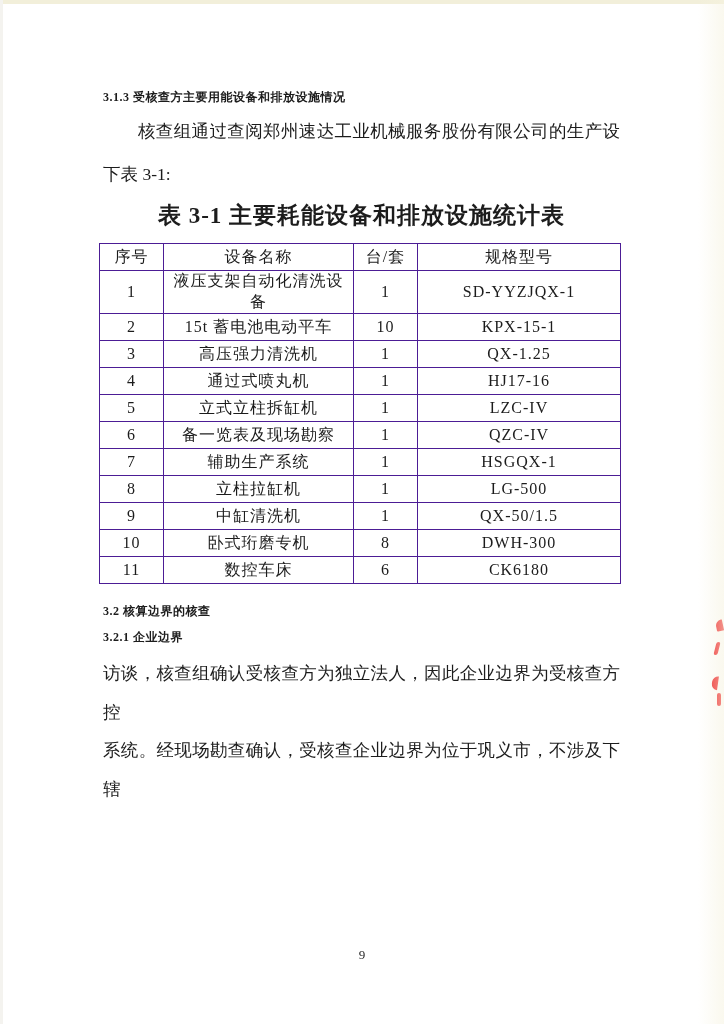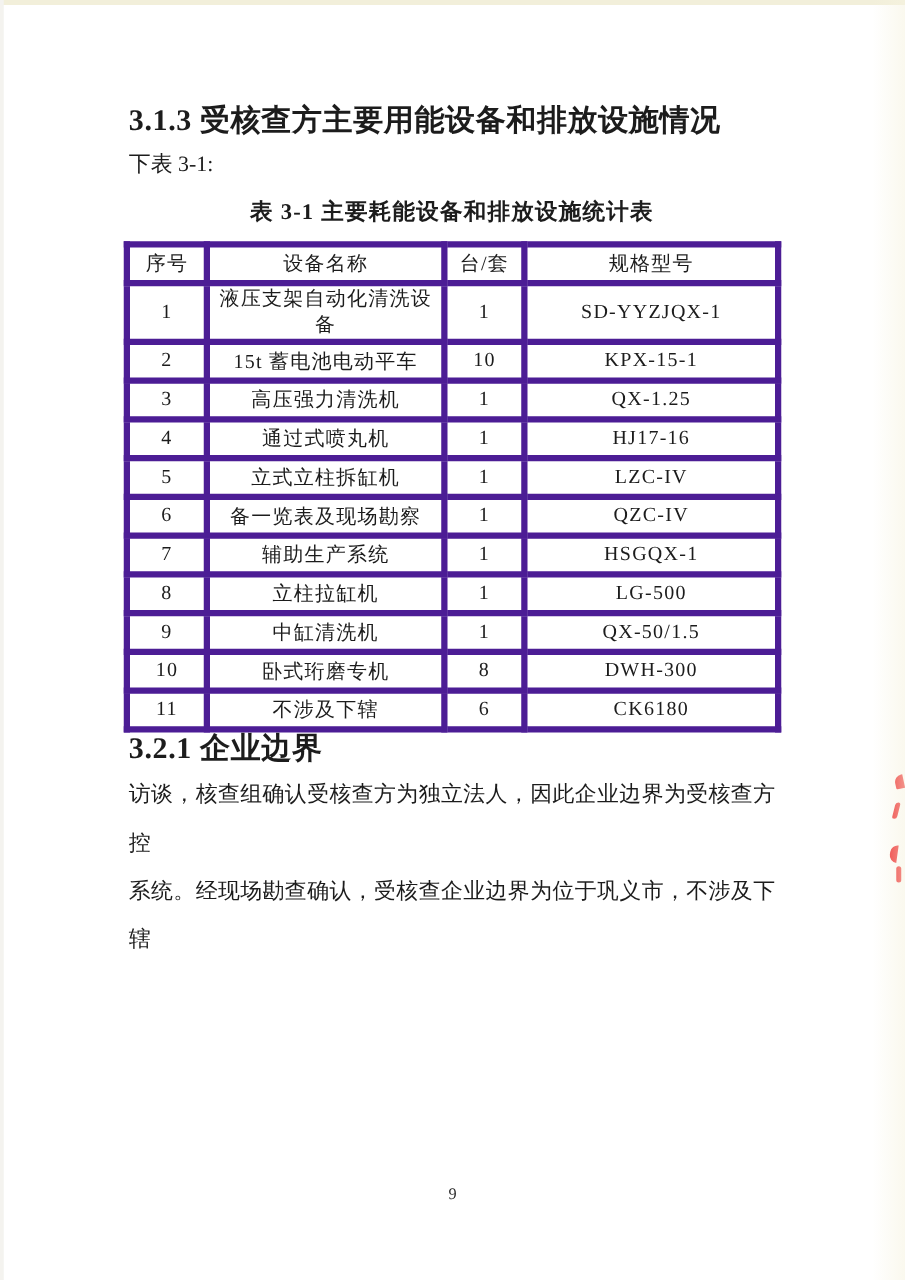--- a/index.html
+++ b/index.html
@@ -30,21 +30,21 @@
     background: linear-gradient(to right, rgba(246,243,224,0), rgba(246,243,224,0.55));
     pointer-events: none;
   }
   .content {
     position: absolute;
     left: 103px;
     top: 84px;
     width: 517px;
   }
   .heading {
-    font-size: 24px;
+    font-size: 12px;
     font-weight: bold;
     line-height: 26px;
     margin: 0;
     letter-spacing: 0.5px;
   }
   .para {
     margin: 0;
   }
   .para-line {
     font-size: 17.5px;
@@ -56,34 +56,34 @@
   .para-line.first {
     text-indent: 2em;
   }
   .para-line.short {
     text-align-last: left;
   }
   .para2 .para-line {
     line-height: 38.5px;
   }
   .table-caption {
-    font-size: 18px;
+    font-size: 23px;
     font-weight: bold;
     text-align: center;
     margin: 4px 0 12px 0;
     letter-spacing: 1px;
   }
   table.equip {
     border-collapse: collapse;
     width: 521px;
     margin-left: -4px;
     table-layout: fixed;
   }
   table.equip th, table.equip td {
-    border: 5px solid #4c1d95;
+    border: 1px solid #4c1d95;
     text-align: center;
     vertical-align: middle;
     font-size: 16px;
     font-weight: normal;
     height: 26px;
     padding: 0 2px;
     letter-spacing: 1px;
     overflow: hidden;
     margin-top: 27px;
   }
@@ -129,20 +129,21 @@
 
 <div class="page">
   <div class="scan-edge-top"></div>
   <div class="scan-edge-left"></div>
 
   <div class="content">
 
     <h2 class="heading">3.1.3 受核查方主要用能设备和排放设施情况</h2>
 
     <div class="para">
+      <div class="para-line first">核查组通过查阅郑州速达工业机械服务股份有限公司的生产设</div>
       <div class="para-line short">下表 3-1:</div>
     </div>
 
     <div class="table-caption">表 3-1  主要耗能设备和排放设施统计表</div>
 
     <table class="equip">
       <colgroup>
         <col style="width:64px">
         <col style="width:190px">
         <col style="width:64px">
@@ -212,27 +213,28 @@
             <td>QX-50/1.5</td>
           </tr>
           <tr>
             <td>10</td>
             <td>卧式珩磨专机</td>
             <td>8</td>
             <td>DWH-300</td>
           </tr>
           <tr>
             <td>11</td>
-            <td>不涉及下辖</td>
+            <td>数控车床</td>
             <td>6</td>
             <td>CK6180</td>
           </tr>
         </tbody>
     </table>
 
+    <h2 class="heading h32">3.2 核算边界的核查</h2>
 
     <h2 class="heading h321">3.2.1 企业边界</h2>
 
     <div class="para para2">
       <div class="para-line">访谈，核查组确认受核查方为独立法人，因此企业边界为受核查方控</div>
       <div class="para-line">系统。经现场勘查确认，受核查企业边界为位于巩义市，不涉及下辖</div>
 
     </div>
 
   </div>

